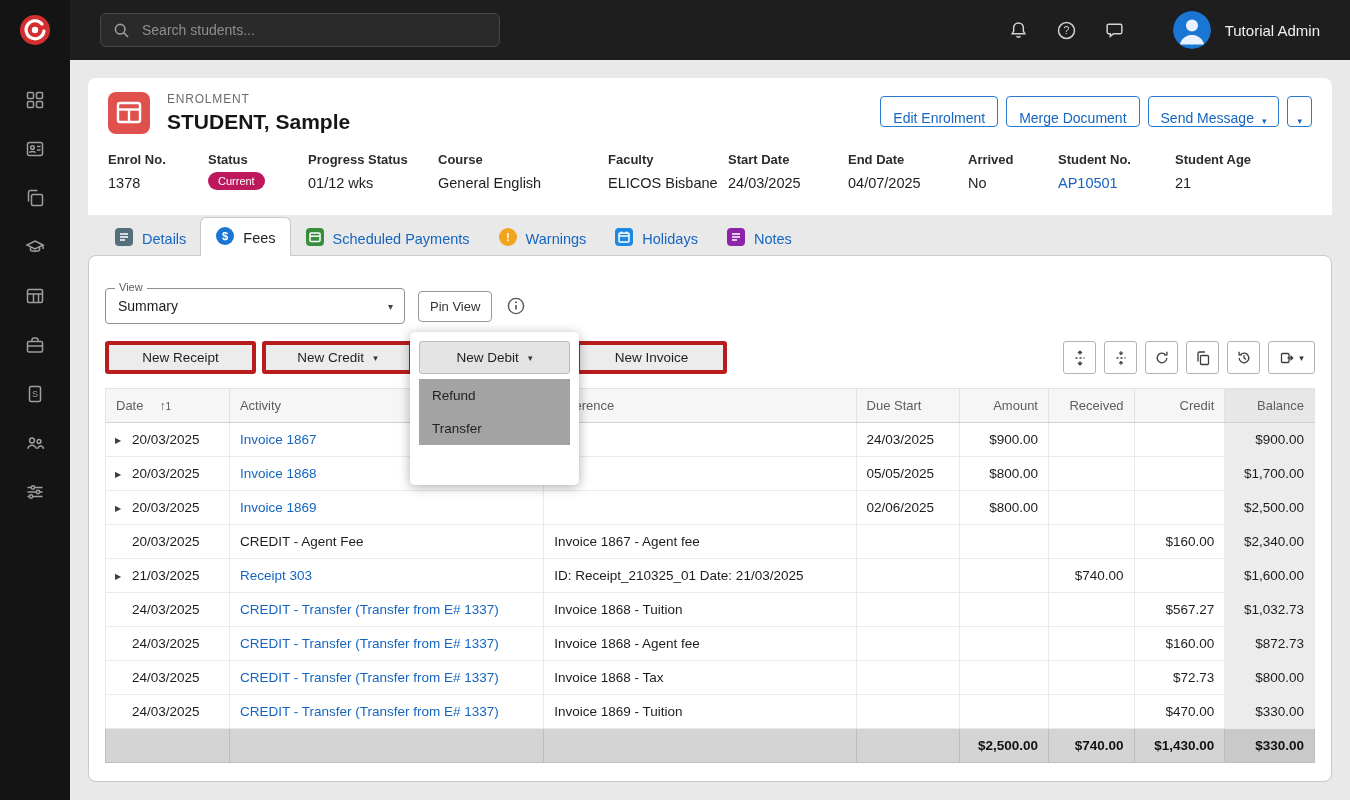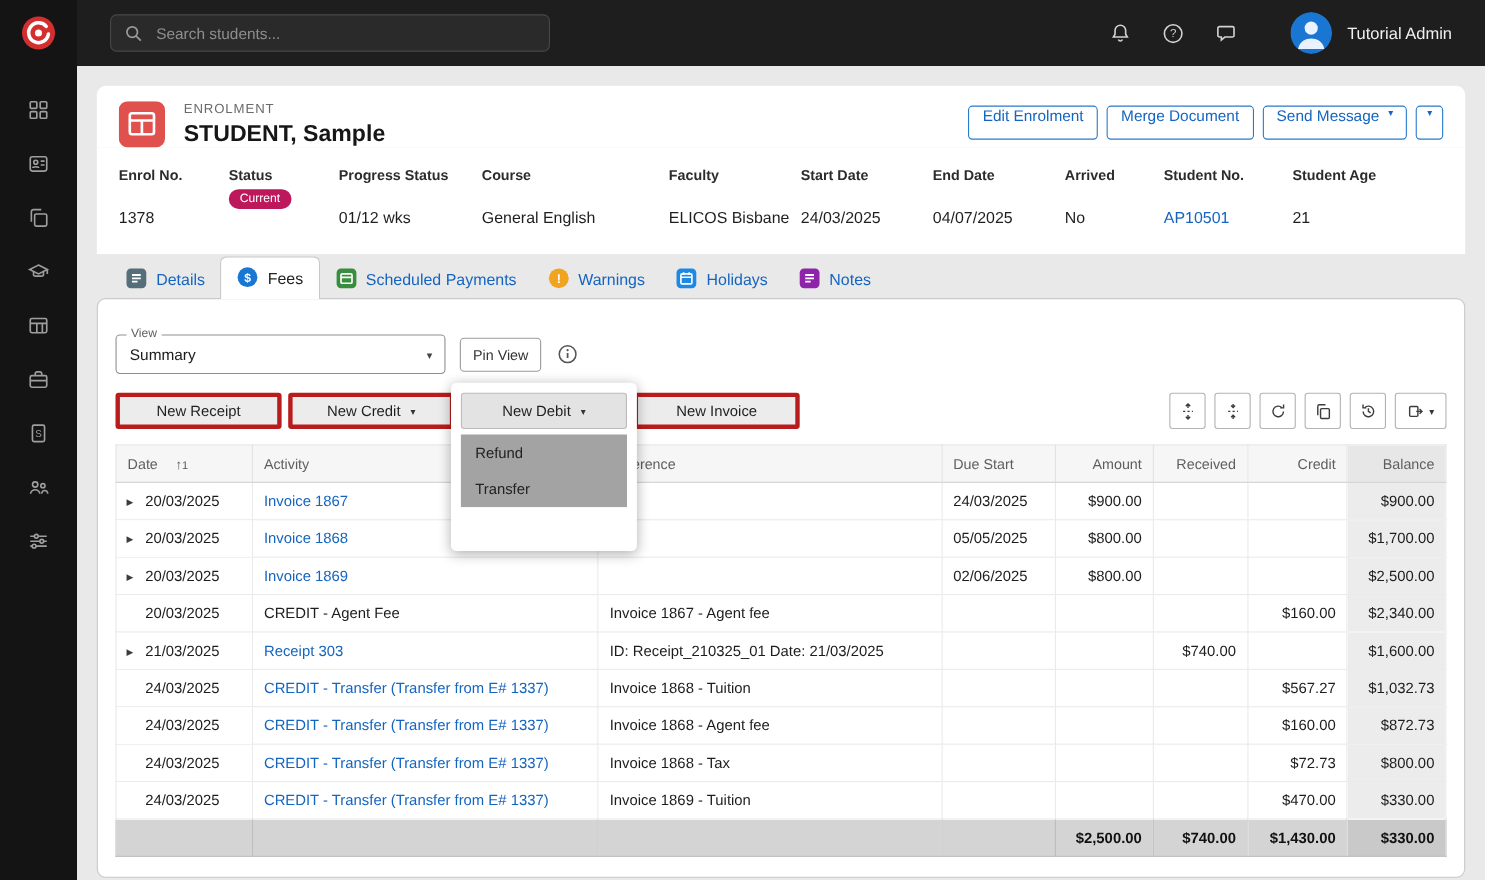--- a/index.html
+++ b/index.html
@@ -25,38 +25,38 @@
   .uname{color:#f0f0f0;font-size:15px;margin-left:14px;}
 
   
   .main{position:absolute;left:70px;top:60px;width:1280px;height:740px;}
   .card{margin:18px;}
   .card-header{background:#fff;border-radius:8px 8px 0 0;padding:14px 20px 0;display:flex;align-items:flex-start;}
   .enr-icon{width:42px;height:42px;flex:0 0 auto;margin-right:17px;}
   .kicker{font-size:12px;color:#6b6b6b;letter-spacing:.8px;}
   .title{font-size:21px;font-weight:bold;color:#161616;margin-top:4px;}
   .actions{margin-left:auto;display:flex;gap:8px;align-items:flex-start;margin-top:4px;}
-  .act-btn{height:31px;padding:0 12px;background:#fff;border:1px solid #2979cc;color:#1565c0;border-radius:4px;font-size:14px;display:inline-flex;align-items:flex-start;gap:8px;cursor:pointer;box-sizing:border-box;}
+  .act-btn{height:31px;padding:0 12px;background:#fff;border:1px solid #2979cc;color:#1565c0;border-radius:4px;font-size:14px;display:inline-flex;align-items:flex-end;gap:8px;cursor:pointer;box-sizing:border-box;}
   .act-btn .caret{font-size:9px;color:#1565c0;}
   .act-btn.mini{padding:0 9px;}
 
   .info-row{background:#fff;display:flex;padding:18px 20px 24px;}
   .info-item{box-sizing:border-box;}
   .info-row .info-item:nth-child(1){width:100px;}
   .info-row .info-item:nth-child(2){width:100px;}
   .info-row .info-item:nth-child(3){width:130px;}
   .info-row .info-item:nth-child(4){width:170px;}
   .info-row .info-item:nth-child(5){width:120px;}
   .info-row .info-item:nth-child(6){width:120px;}
   .info-row .info-item:nth-child(7){width:120px;}
   .info-row .info-item:nth-child(8){width:90px;}
   .info-row .info-item:nth-child(9){width:117px;}
   .info-row .info-item:nth-child(10){flex:1;}
   .ilabel{font-size:13px;font-weight:bold;color:#2c2c2c;}
-  .ival{margin-top:24px;font-size:14.5px;color:#1f1f1f;}
+  .ival{margin-top:8px;font-size:14.5px;color:#1f1f1f;}
   .ival.link{color:#1565c0;cursor:pointer;}
   .badge{display:inline-block;background:#be185d;color:#fff;font-size:11px;padding:3px 10px;border-radius:10px;margin-top:5px;}
 
   
   .tabstrip{display:flex;align-items:flex-end;padding-left:12px;position:relative;z-index:2;height:40px;}
   .tab{display:flex;align-items:flex-end;gap:8px;padding:8px 14px;border-radius:6px 6px 0 0;font-size:14.5px;color:#1565c0;cursor:pointer;white-space:nowrap;}
   .tab.active{background:#fff;border:1px solid #c9c9c9;border-bottom:none;color:#222;margin-bottom:-1px;padding-bottom:10px;position:relative;z-index:3;}
   .tab svg{flex:0 0 auto;}
 
   

